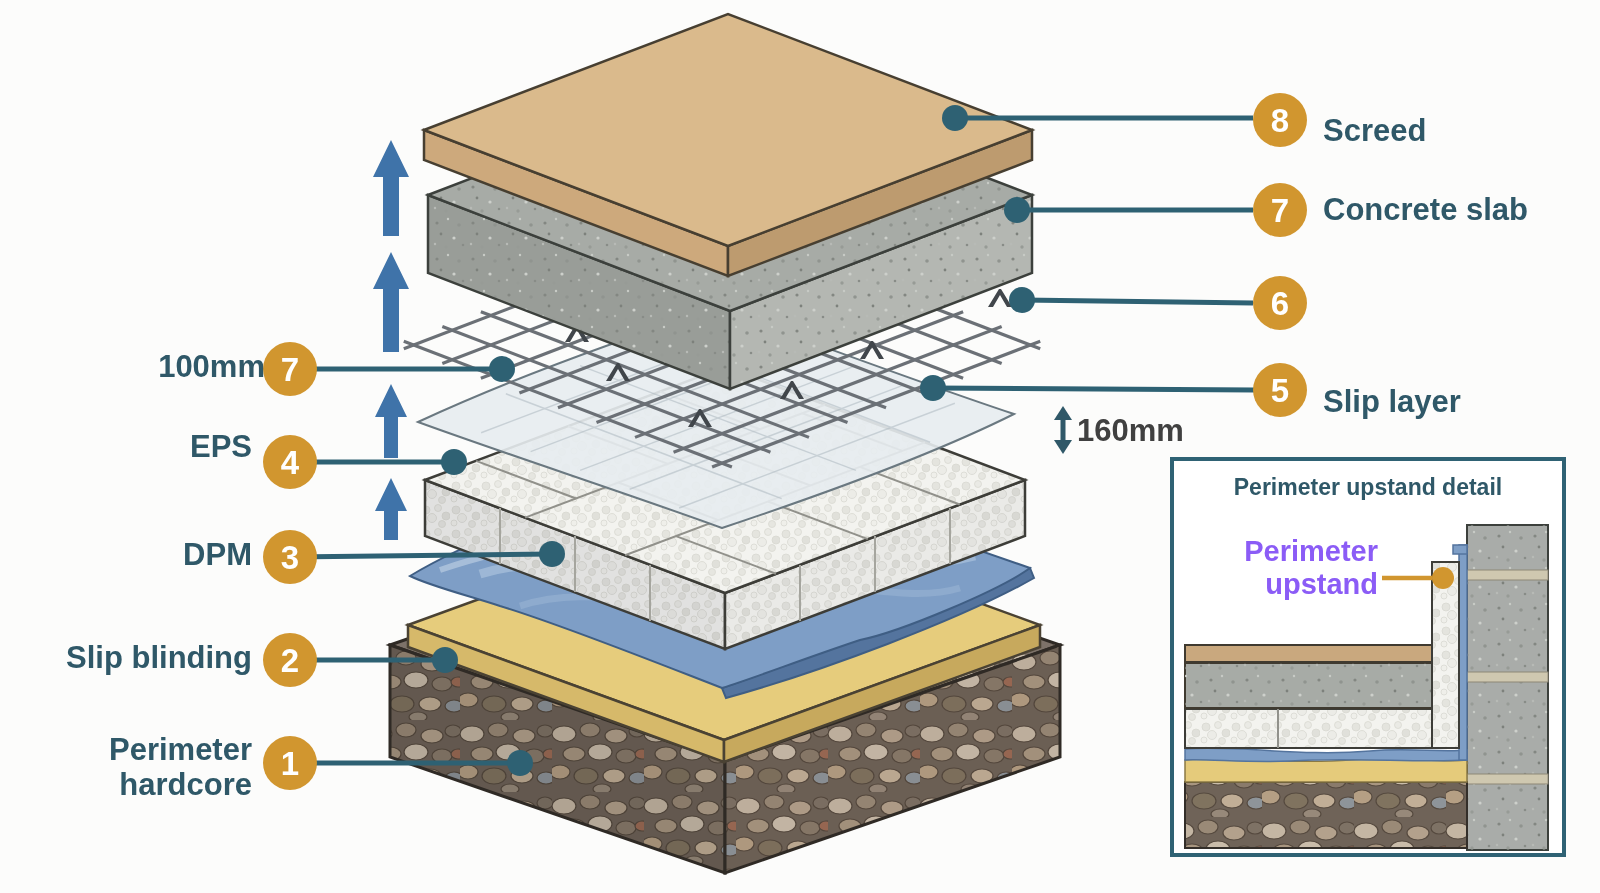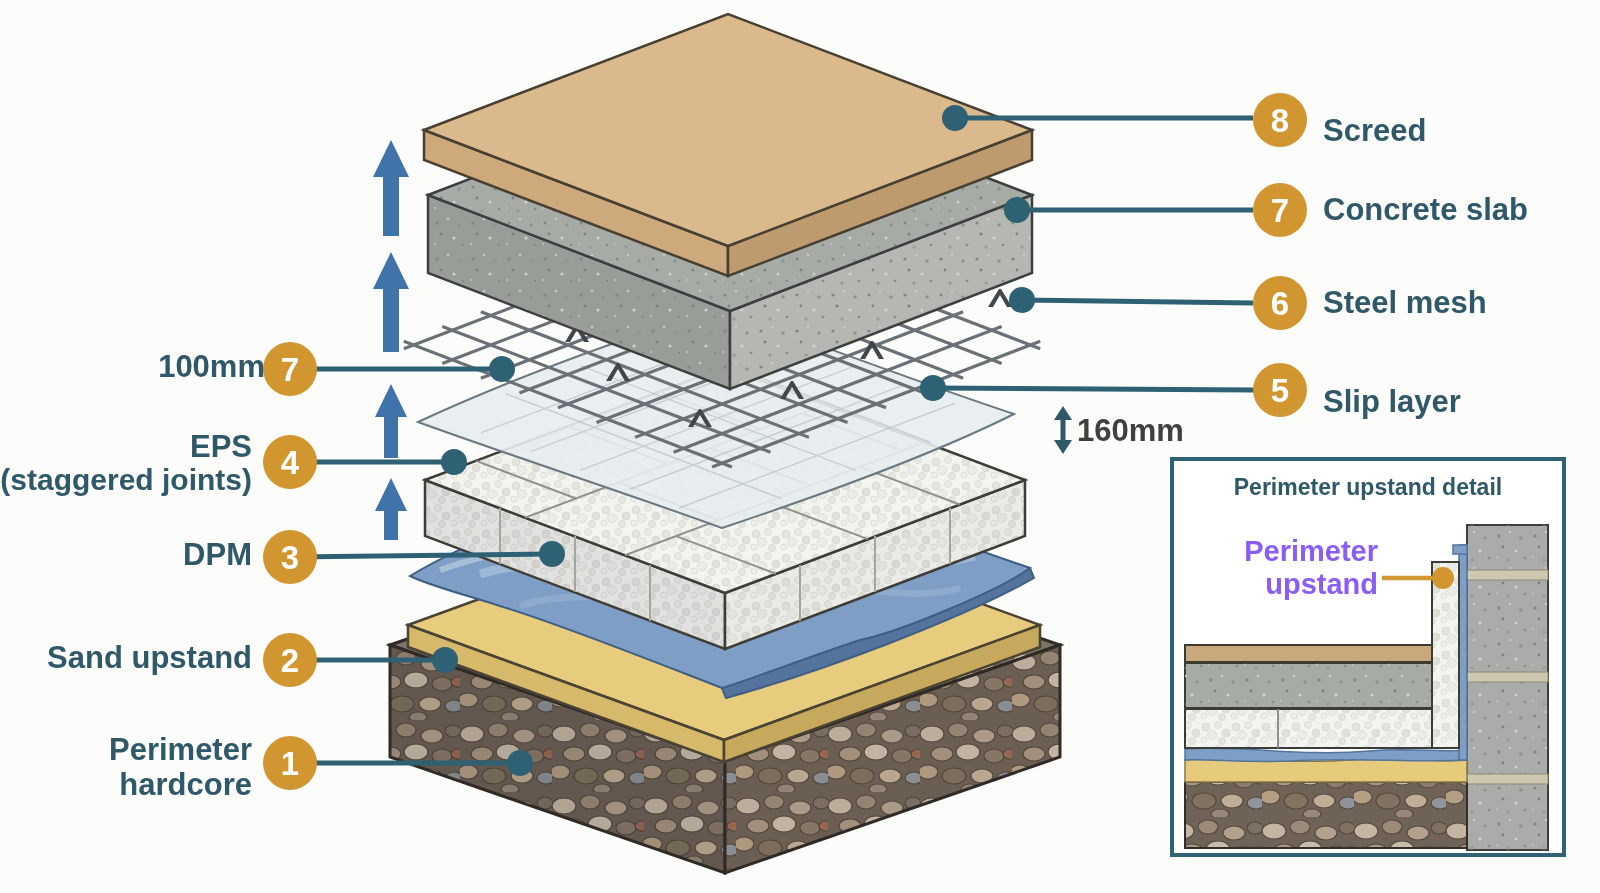--- a/index.html
+++ b/index.html
@@ -238,41 +238,39 @@
     </g>
   </svg>
 
   <div class="badge" style="left:1253px;top:93px;">8</div>
   <div class="badge" style="left:1253px;top:183px;">7</div>
   <div class="badge" style="left:1253px;top:276px;">6</div>
   <div class="badge" style="left:1253px;top:363px;">5</div>
 
   <div class="lbl lbl-r" style="left:1323px;top:111px;">Screed</div>
   <div class="lbl lbl-r" style="left:1323px;top:190px;">Concrete slab</div>
-  <div class="lbl lbl-r" style="left:1323px;top:283px;">Steel mesh</div>
   <div class="lbl lbl-r" style="left:1323px;top:370px;margin-top:12px;">Slip layer</div>
 
   <div class="badge" style="left:263px;top:342px;">7</div>
   <div class="badge" style="left:263px;top:435px;">4</div>
   <div class="badge" style="left:263px;top:530px;">3</div>
   <div class="badge" style="left:263px;top:633px;">2</div>
   <div class="badge" style="left:263px;top:736px;">1</div>
 
   <div class="lbl lbl-l" style="top:349px;margin-left:13px;">
     <div class="ln">100mm</div>
   </div>
   <div class="lbl lbl-l tight" style="top:430px;">
     <div class="ln" style="font-size:31px;">EPS</div>
-    <div class="ln">(staggered joints)</div>
   </div>
   <div class="lbl lbl-l" style="top:537px;">
     <div class="ln">DPM</div>
   </div>
   <div class="lbl lbl-l" style="top:640px;">
-    <div class="ln">Sand upstand</div>
+    <div class="ln">Slip blinding</div>
   </div>
   <div class="lbl lbl-l" style="top:732px;">
     <div class="ln">Perimeter</div>
     <div class="ln">hardcore</div>
   </div>
 
   <div class="dim-label">160mm</div>
 
   <div class="inset">
     <svg class="inset-svg" width="396" height="400" viewBox="0 0 396 400">

